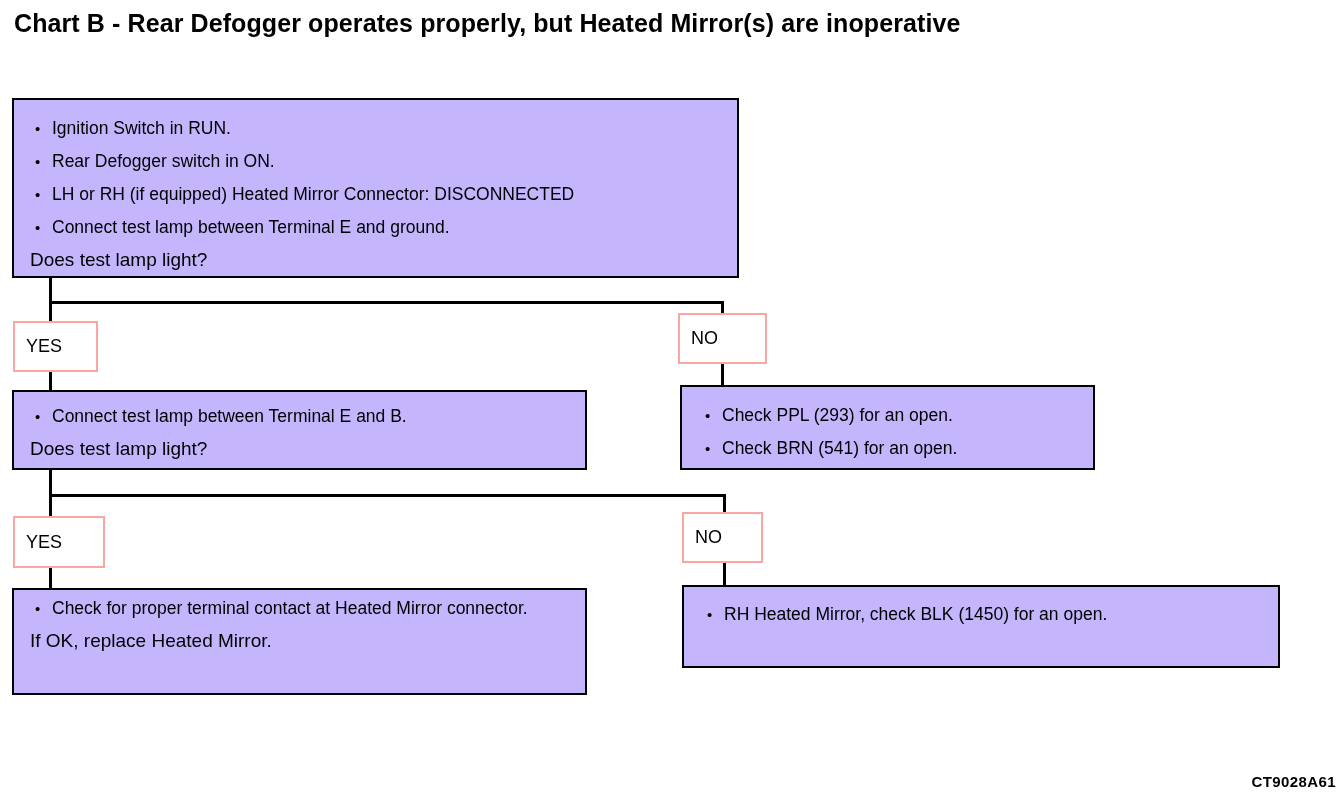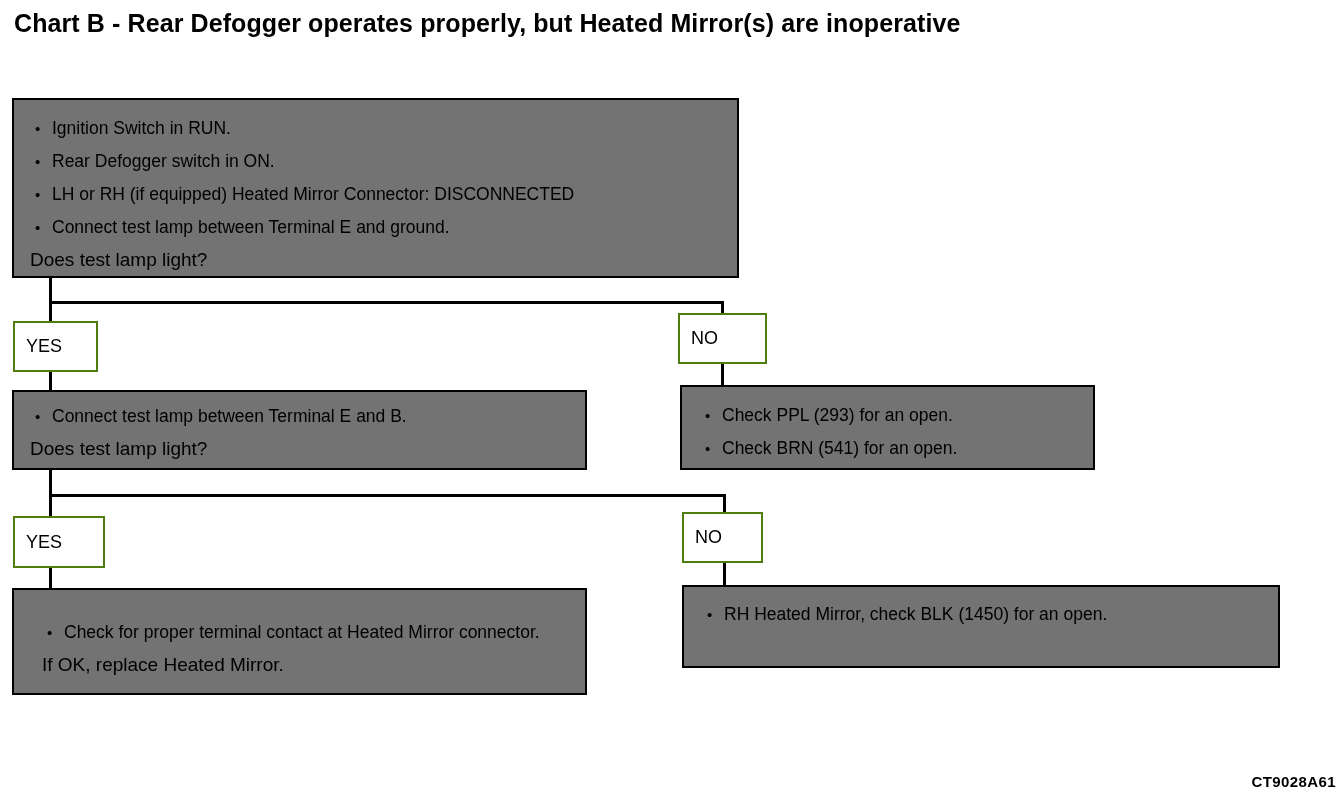--- a/index.html
+++ b/index.html
@@ -28,21 +28,21 @@
     top: 9px;
     font-size: 25px;
     font-weight: bold;
     letter-spacing: 0.1px;
     white-space: nowrap;
     color: #000;
   }
   .node-box {
     position: absolute;
     border: 2px solid #000;
-    background: #737373;
+    background: #c4b5fd;
     box-sizing: border-box;
   }
   .box-list {
     list-style: none;
     margin: 0;
     padding: 0;
   }
   .box-list li {
     position: relative;
     padding-left: 22px;
@@ -69,21 +69,21 @@
     position: absolute;
     left: 16px;
     top: 8px;
     right: 6px;
   }
   .wrap-line {
     white-space: normal;
   }
   .decision-box {
     position: absolute;
-    border: 2px solid #4d7c0f;
+    border: 2px solid #fca5a5;
     background: #fff;
     box-sizing: border-box;
     font-size: 18px;
     display: flex;
     align-items: center;
     padding-left: 11px;
   }
   .conn {
     position: absolute;
     background: #000;
@@ -163,21 +163,21 @@
   </div>
 
   <div class="decision-box" style="left:682px; top:512px; width:81px; height:51px;">
     <span>NO</span>
   </div>
 
   <div class="conn conn-v" style="left:49px; top:568px; width:3px; height:21px;"></div>
   <div class="conn conn-v" style="left:723px; top:563px; width:3px; height:23px;"></div>
 
   <div class="node-box" style="left:12px; top:588px; width:575px; height:107px;">
-    <div class="box-inner" style="top:26px;margin-left:12px;">
+    <div class="box-inner" style="top:2px;">
       <ul class="box-list">
         <li class="wrap-line" style="white-space:normal; width:520px;">Check for proper terminal contact at Heated Mirror connector.</li>
       </ul>
       <p class="box-tail">If OK, replace Heated Mirror.</p>
     </div>
   </div>
 
   <div class="node-box" style="left:682px; top:585px; width:598px; height:83px;">
     <div class="box-inner" style="top:11px; left:18px;">
       <ul class="box-list">

